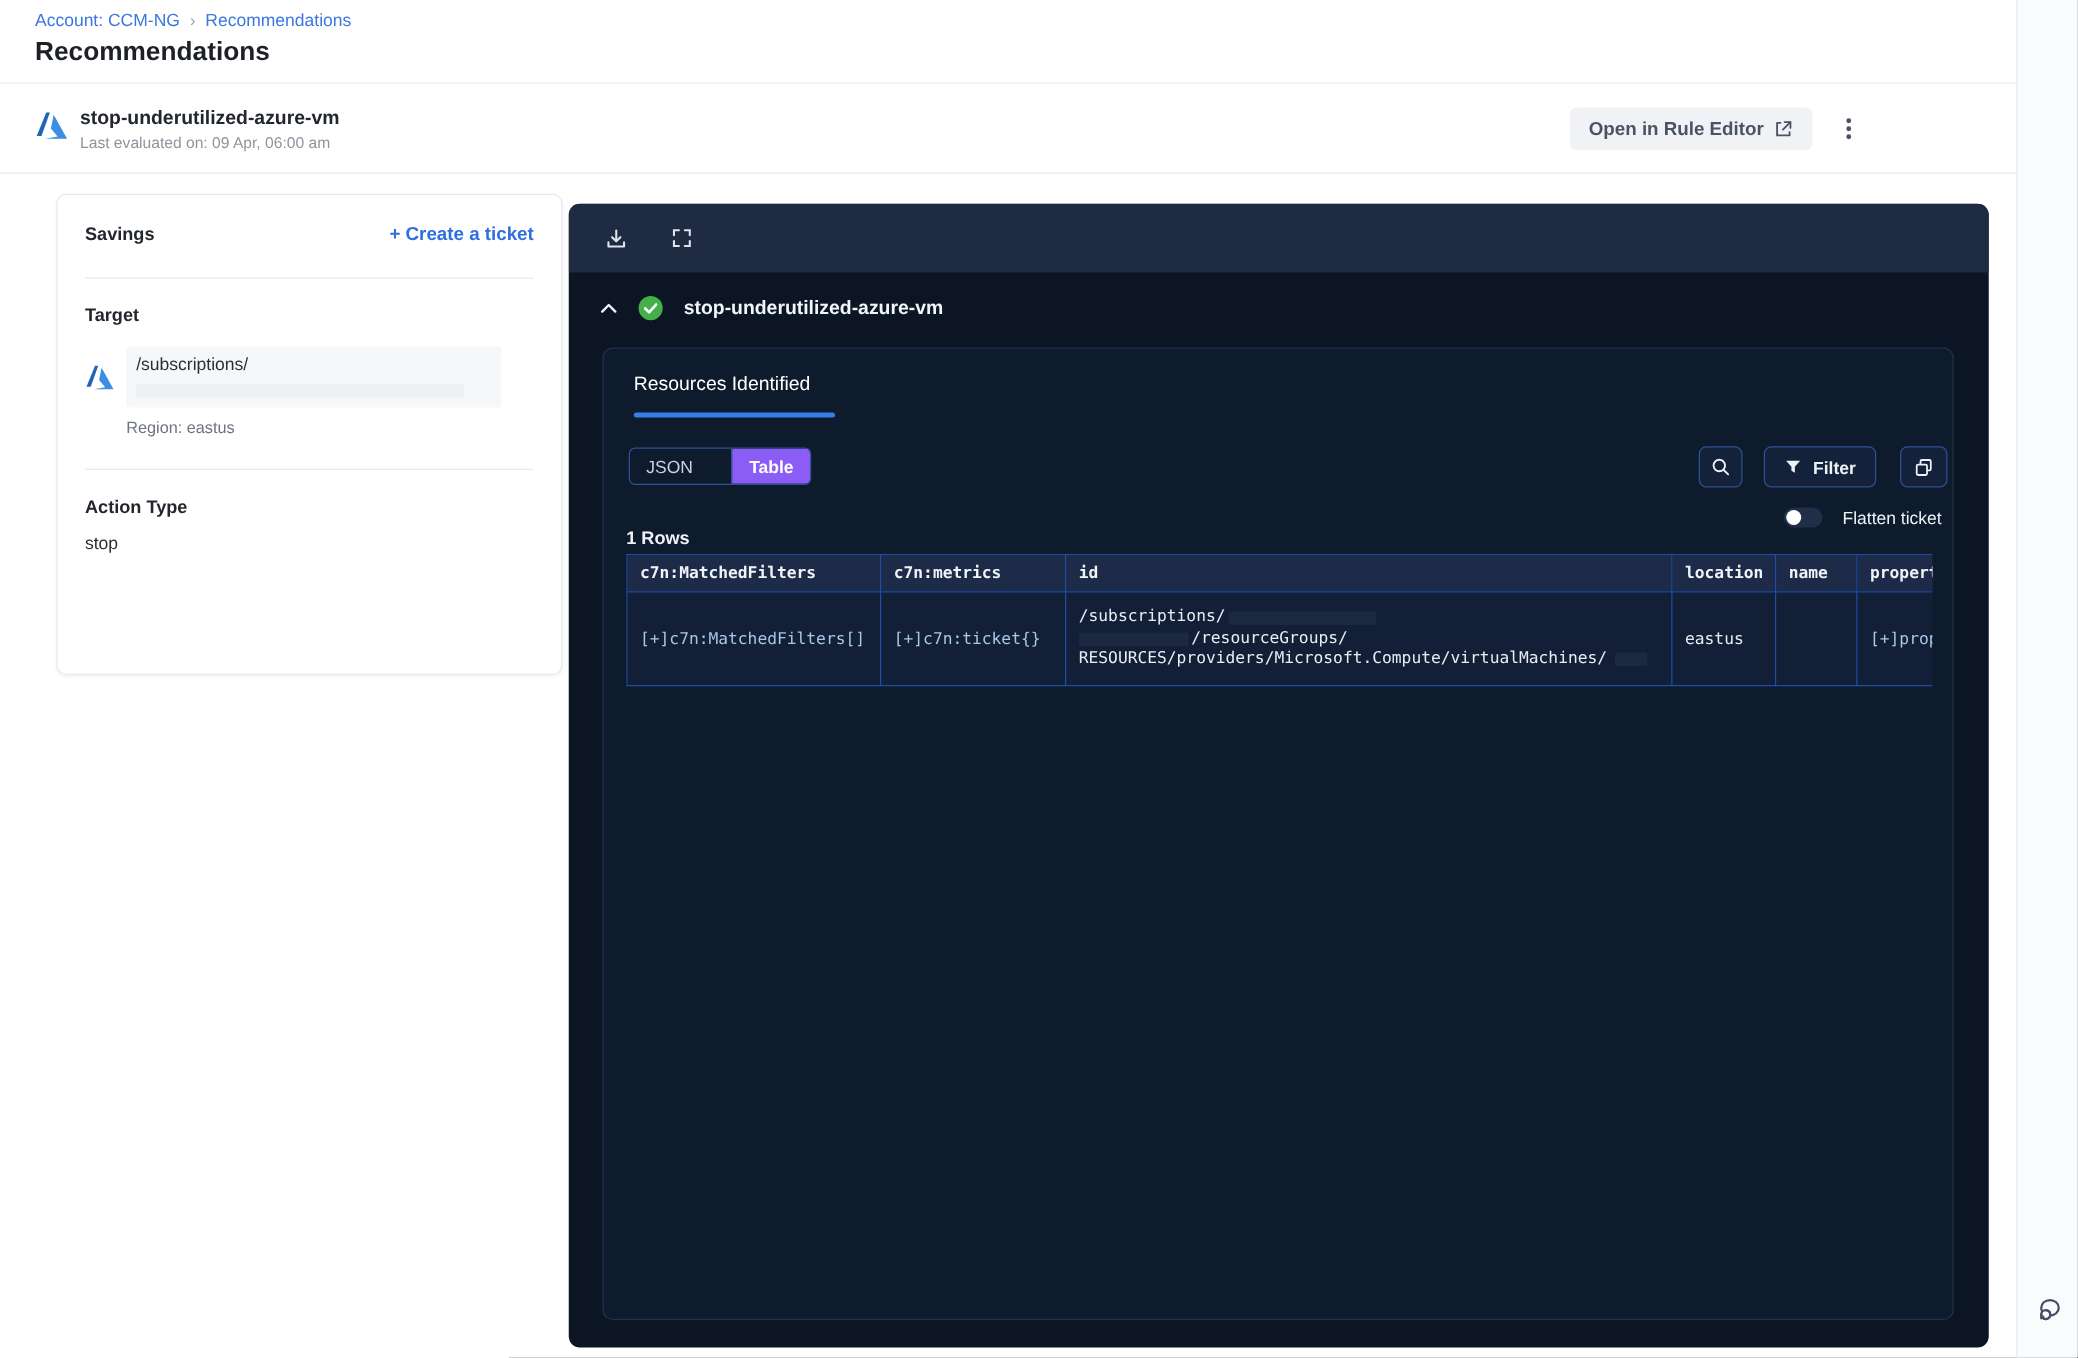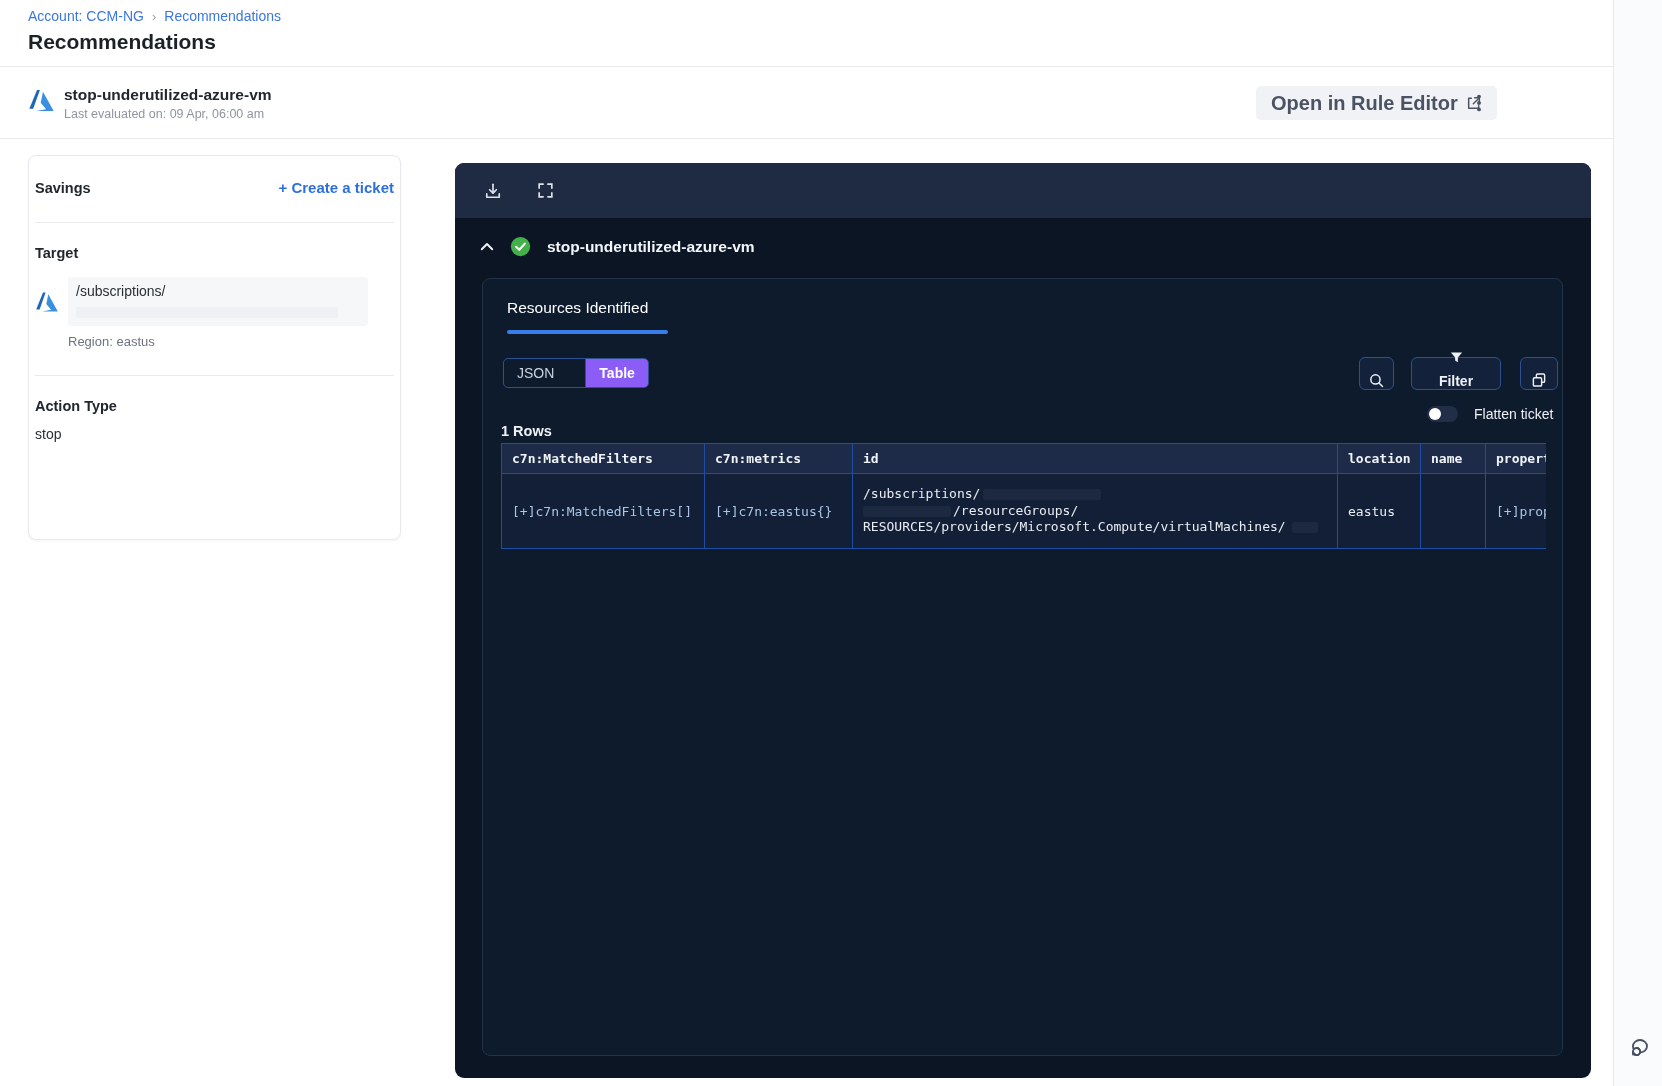--- a/index.html
+++ b/index.html
@@ -12,29 +12,29 @@
   .breadcrumb .sep { color:#9aa0aa; font-size:13px; }
   .page-title { position:absolute; left:28px; top:30px; font-size:21px; font-weight:700; color:#1d2127; }
   .hdivider { position:absolute; left:0; height:1px; background:#e7e9ee; width:1613px; }
   .hd1 { top:66px; } .hd2 { top:138px; }
 
   
   .rule-header { position:absolute; left:0; top:67px; width:1613px; height:71px; background:#fff; }
   .azure-lg { position:absolute; left:28px; top:20px; width:27px; height:27px; }
   .rh-title { position:absolute; left:64px; top:19px; font-size:15.5px; font-weight:700; color:#22262d; }
   .rh-sub { position:absolute; left:64px; top:40px; font-size:12.5px; color:#8f949e; }
-  .rule-editor-btn { position:absolute; left:1256px; top:19px; height:34px; padding:0 15px; background:#f1f2f5; border:none; border-radius:5px; font-family:"Liberation Sans",sans-serif; font-size:20px; font-weight:600; color:#4b5263; display:flex; align-items:center; gap:8px; cursor:pointer; }
+  .rule-editor-btn { position:absolute; left:1256px; top:19px; height:34px; padding:0 15px; background:#f1f2f5; border:none; border-radius:5px; font-family:"Liberation Sans",sans-serif; font-size:15px; font-weight:600; color:#4b5263; display:flex; align-items:center; gap:8px; cursor:pointer; }
   .kebab-btn { position:absolute; left:1464px; top:21px; width:30px; height:30px; background:none; border:none; cursor:pointer; display:flex; align-items:center; justify-content:center; }
 
   
   .right-rail { position:absolute; left:1613px; top:0; width:49px; height:1086px; background:#fafbfd; border-left:1px solid #e7e9ee; }
   .chat-fab { position:absolute; left:14px; bottom:24px; width:28px; height:28px; cursor:pointer; }
 
   
-  .summary-card { position:absolute; left:28px; top:155px; width:373px; height:385px; background:#fff; border:1px solid #e7e9ed; border-radius:8px; box-shadow:0 1px 3px rgba(20,30,50,.05); padding:23px 6px; }
+  .summary-card { position:absolute; left:45px; top:155px; width:405px; height:385px; background:#fff; border:1px solid #e7e9ed; border-radius:8px; box-shadow:0 1px 3px rgba(20,30,50,.05); padding:23px 22px; }
   .savings-row { display:flex; justify-content:space-between; align-items:center; }
   .sec-label { font-size:14.5px; font-weight:600; color:#22262d; }
   .create-ticket { font-size:15px; font-weight:600; color:#2e6fe0; background:none; border:none; cursor:pointer; font-family:"Liberation Sans",sans-serif; }
   .amount-row { display:flex; align-items:center; margin-top:17px; }
   .savings-amount { font-size:19px; font-weight:700; color:#1d9e46; }
   .potential-badge { margin-left:11px; font-size:12.5px; font-weight:500; color:#5f35b5; background:#e7e4fa; padding:4px 9px; border-radius:5px; }
   .card-divider { height:1px; background:#e9eaee; margin:26px 0 22px 0; }
   .target-body { display:flex; align-items:center; margin-top:16px; }
   .azure-sm { width:24px; height:24px; flex:0 0 24px; margin-right:9px; }
   .target-path-box { background:#f6f7f9; border-radius:3px; padding:6px 8px 8px 8px; width:300px; }
@@ -53,21 +53,21 @@
   .panel-rule-title { margin-left:16px; font-size:15.5px; font-weight:700; color:#f2f5f9; }
 
   .inner-panel { position:absolute; left:27px; top:115px; width:1081px; height:778px; background:#0e1b2d; border:1px solid #233249; border-radius:8px; }
   .tab { position:absolute; left:24px; top:20px; font-size:15.5px; font-weight:400; color:#ffffff; cursor:pointer; }
   .tab-underline { position:absolute; left:24px; top:51px; width:161px; height:3.5px; background:#3b7de8; border-radius:2px; }
 
   .seg-toggle { position:absolute; left:20px; top:79px; display:flex; border:1px solid #2e5192; border-radius:5px; overflow:hidden;gap:18px; }
   .seg { font-family:"Liberation Sans",sans-serif; font-size:14px; padding:6px 13px; background:transparent; border:none; color:#c9d2de; cursor:pointer; }
   .seg.selected { background:#8b5cf6; color:#fff; font-weight:700; border-left:1px solid #2e5192; }
 
-  .icon-btn { position:absolute; top:78px; height:33px; background:#13223a; border:1px solid #2d5190; border-radius:6px; cursor:pointer; display:flex; align-items:center; justify-content:flex-end; gap:8px; color:#eef1f6;flex-direction:column; }
+  .icon-btn { position:absolute; top:78px; height:33px; background:#13223a; border:1px solid #2d5190; border-radius:6px; cursor:pointer; display:flex; align-items:center; justify-content:center; gap:8px; color:#eef1f6; }
   .search-btn { left:876px; width:35px; }
   .filter-btn { left:928px; width:90px; font-size:14px; font-weight:600; font-family:"Liberation Sans",sans-serif; }
   .copy-btn { left:1037px; width:38px; }
 
   .rows-count { position:absolute; left:18px; top:144px; font-size:14.5px; font-weight:700; color:#eef1f5; }
   .flatten-wrap { position:absolute; left:944px; top:127px; display:flex; align-items:center; gap:16px; }
   .switch { width:31px; height:16px; border-radius:8px; background:#222e47; position:relative; cursor:pointer; border:none; }
   .switch .knob { position:absolute; left:2px; top:2px; width:12px; height:12px; border-radius:50%; background:#fff; }
   .flatten-label { font-size:14px; color:#eef1f5; }
 
@@ -264,21 +264,21 @@
               <th>c7n:metrics</th>
               <th>id</th>
               <th>location</th>
               <th>name</th>
               <th>propert</th>
             </tr>
           </thead>
           <tbody>
             <tr>
               <td class="cell-blue">[+]c7n:MatchedFilters[]</td>
-              <td class="cell-blue">[+]c7n:eastus{}</td>
+              <td class="cell-blue">[+]c7n:ticket{}</td>
               <td class="cell-white">
                 <div class="id-line">
                     <span>/subscriptions/</span>
                     <span class="redact-dark rd-1"></span>
                   </div>
                 <div class="id-line">
                     <span class="redact-dark rd-2"></span>
                     <span>/resourceGroups/</span>
                   </div>
                 <div class="id-line">

